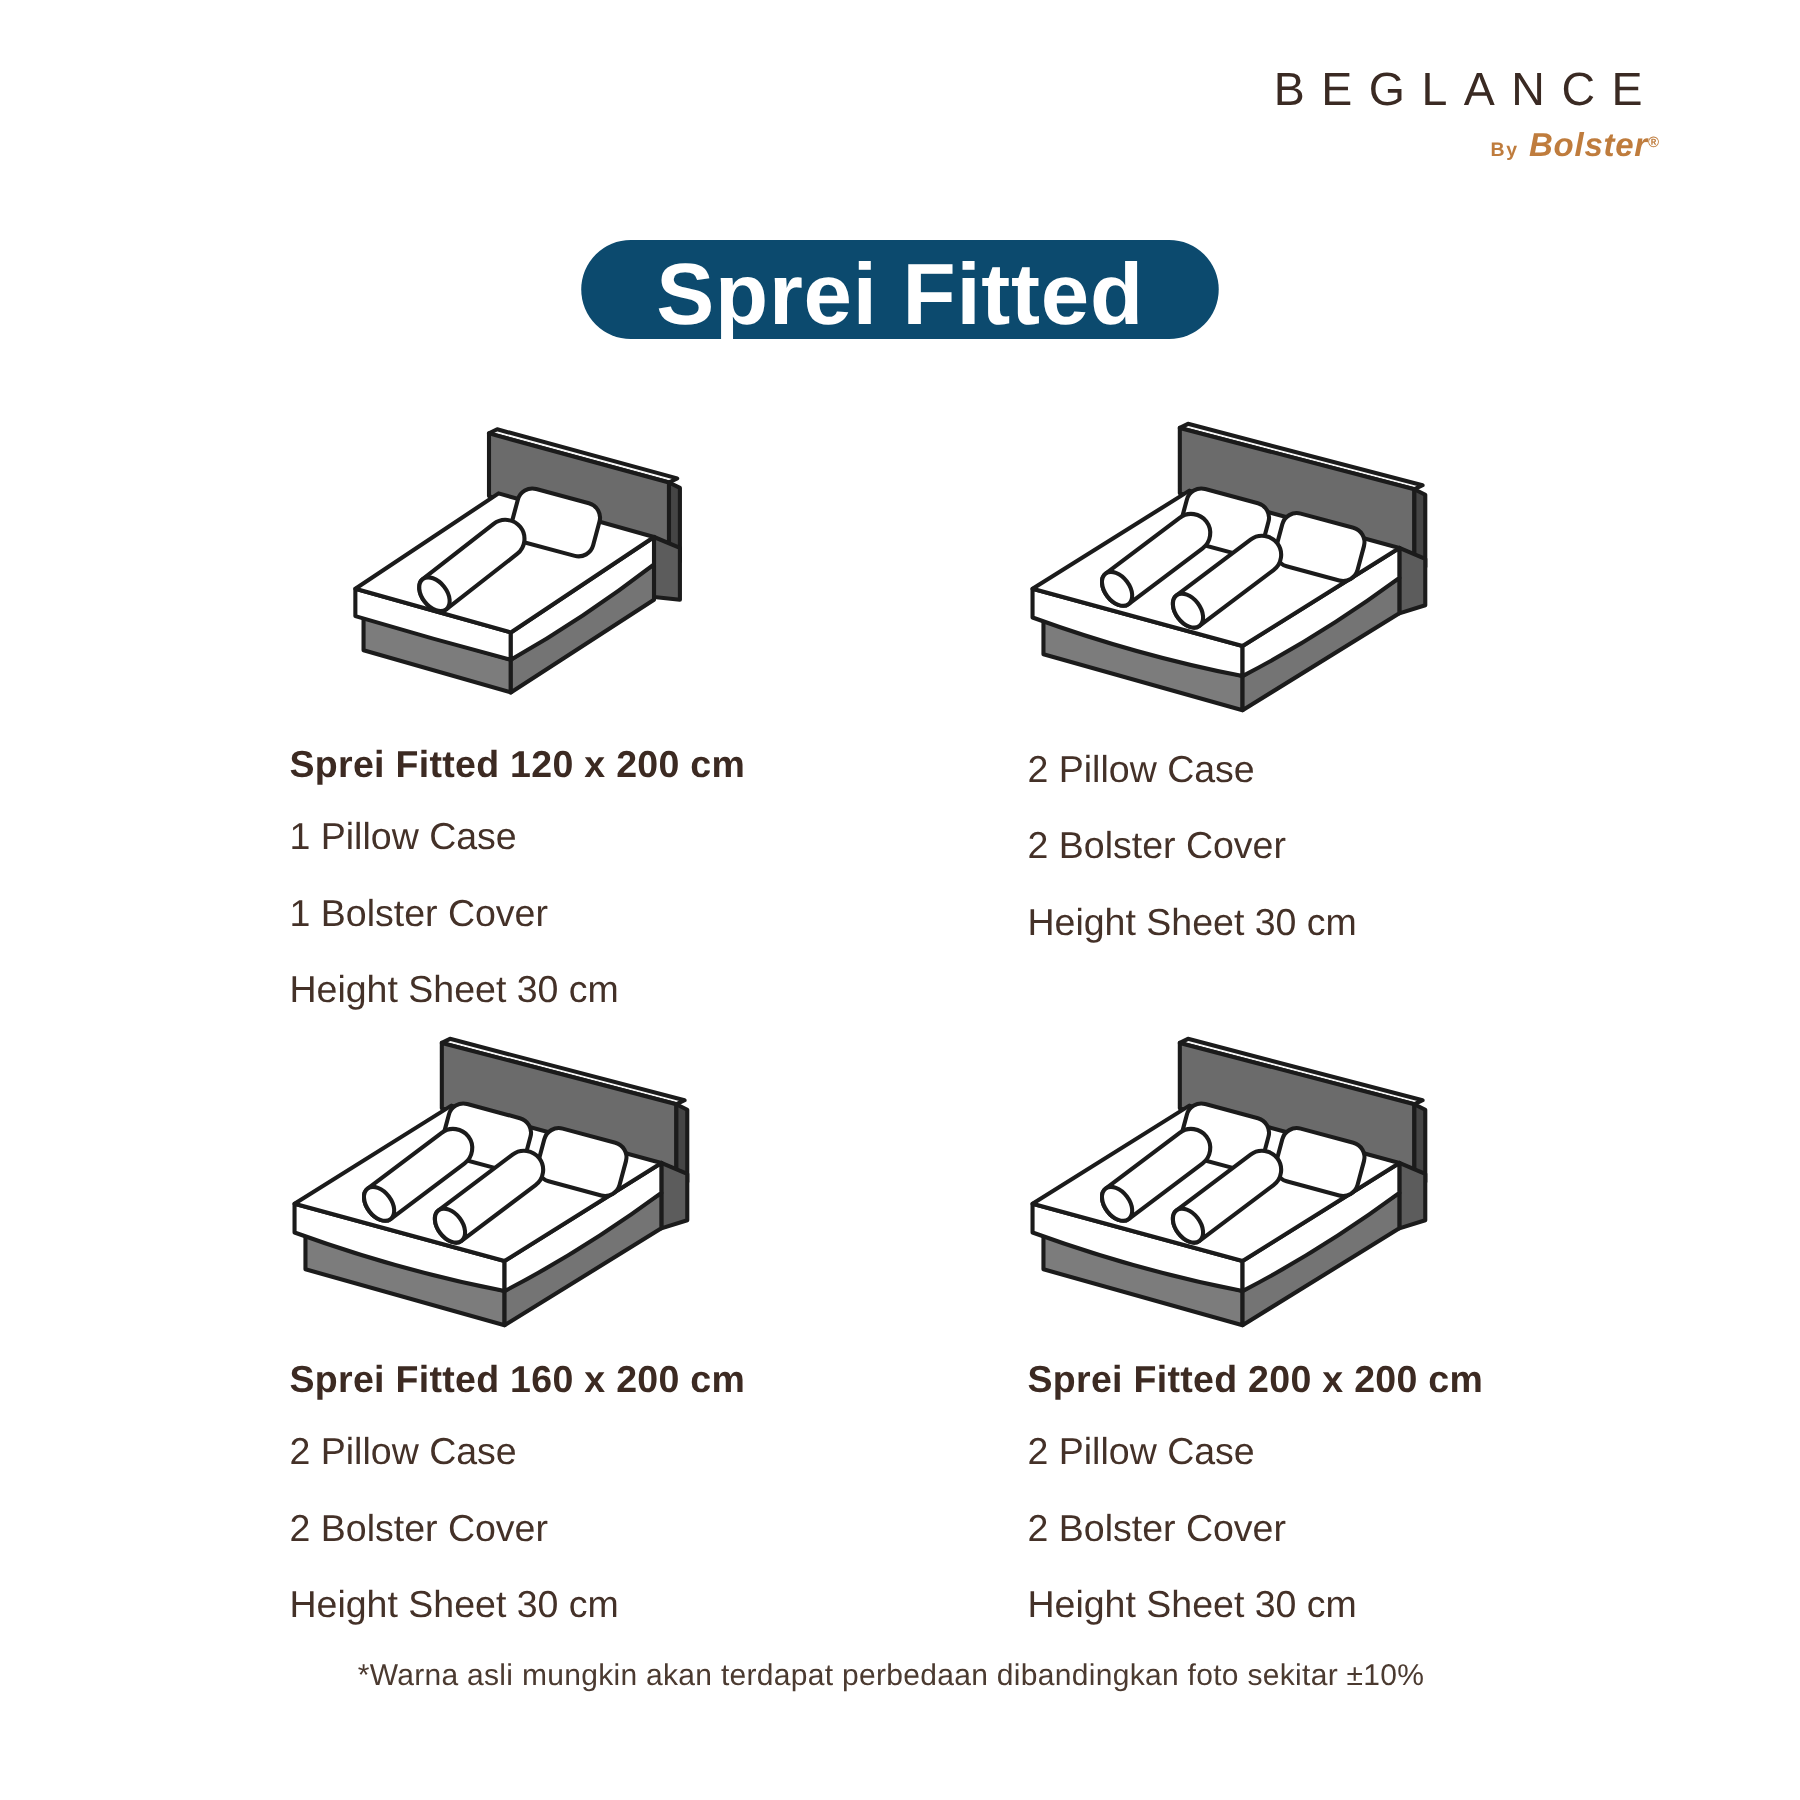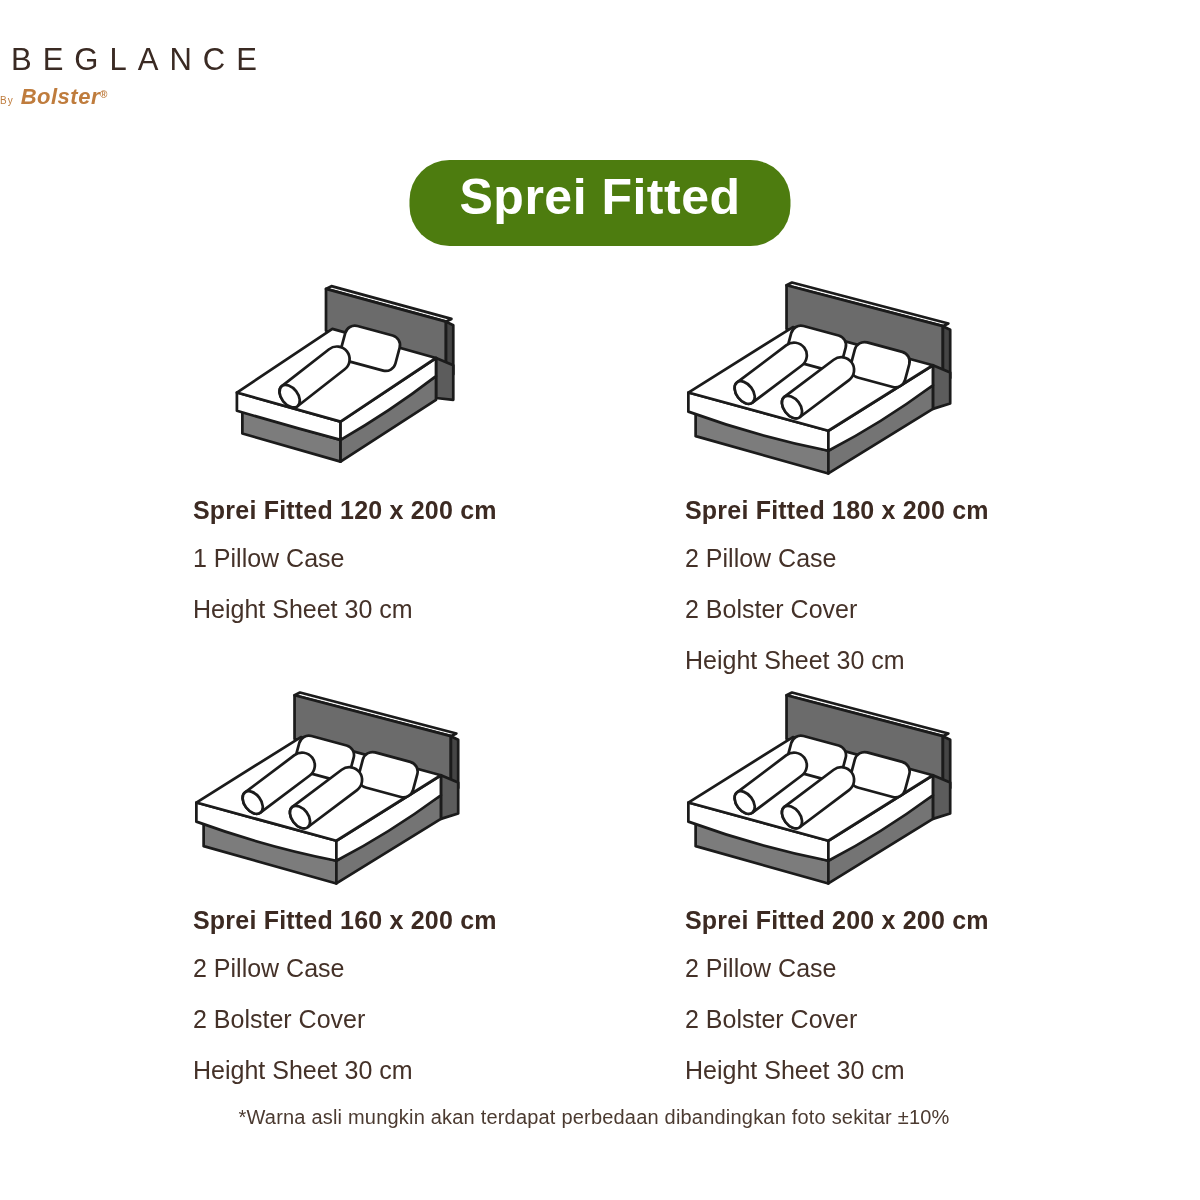--- a/index.html
+++ b/index.html
@@ -2,36 +2,36 @@
 <html><head>
 <meta charset="utf-8">
 <style>
   html,body{margin:0;padding:0;}
   body{
     width:1200px;height:1200px;position:relative;overflow:hidden;
     background:#ffffff;
     font-family:"Liberation Sans", sans-serif;
   }
   
-  .logo{position:absolute;top:42px;left:0;width:1106px;text-align:left;}
+  .logo{position:absolute;top:42px;left:0;width:1106px;text-align:right;}
   .logo-text{
     display:inline-block;
     font-size:31px;font-weight:500;letter-spacing:11px;padding-left:11px;
     color:#3a2a23;
   }
   .byline{margin-top:6px;color:#bf7c3d;}
-  .byline .by{font-size:10px;font-weight:400;letter-spacing:1px;margin-right:7px;}
+  .byline .by{font-size:13px;font-weight:700;letter-spacing:1px;margin-right:7px;}
   .byline .kintakun{font-size:22px;font-weight:700;font-style:italic;letter-spacing:.5px;}
   .byline .reg{font-size:10px;vertical-align:super;font-style:normal;font-weight:700;}
   
   .badge{
     position:absolute;top:160px;left:600px;transform:translateX(-50%);
-    background:#4d7c0f;color:#ffffff;
-    height:86px;line-height:74px;padding:0 50px;border-radius:40px;
-    font-size:50px;font-weight:700;letter-spacing:.5px;white-space:nowrap;
+    background:#0c4a6e;color:#ffffff;
+    height:66px;line-height:74px;padding:0 50px;border-radius:40px;
+    font-size:58px;font-weight:700;letter-spacing:.5px;white-space:nowrap;
   }
   
   .card{position:absolute;width:360px;}
   .card.r1c1{left:180px;top:278px;}
   .card.r1c2{left:672px;top:278px;}
   .card.r2c1{left:180px;top:688px;}
   .card.r2c2{left:672px;top:688px;}
   svg.bed{width:300px;height:200px;display:block;}
   svg.bed.single{margin-left:16px;}
   .info{margin:16px 0 0 13px;}
@@ -108,30 +108,30 @@
 
 <div class="badge">Sprei Fitted</div>
 
 <div class="card r1c1">
   <svg class="bed single" aria-hidden="true">
       <use href="#bed-single"></use>
     </svg>
   <div class="info">
     <div class="title">Sprei Fitted 120 x 200 cm</div>
     <div class="line">1 Pillow Case</div>
+    <div class="line">1 Bolster Cover</div>
     <div class="line">Height Sheet 30 cm</div>
   </div>
 </div>
 
 <div class="card r1c2">
   <svg class="bed" aria-hidden="true">
       <use href="#bed-double"></use>
     </svg>
   <div class="info">
-    <div class="title">Sprei Fitted 180 x 200 cm</div>
     <div class="line">2 Pillow Case</div>
     <div class="line">2 Bolster Cover</div>
     <div class="line">Height Sheet 30 cm</div>
   </div>
 </div>
 
 <div class="card r2c1">
   <svg class="bed" aria-hidden="true">
       <use href="#bed-double"></use>
     </svg>

